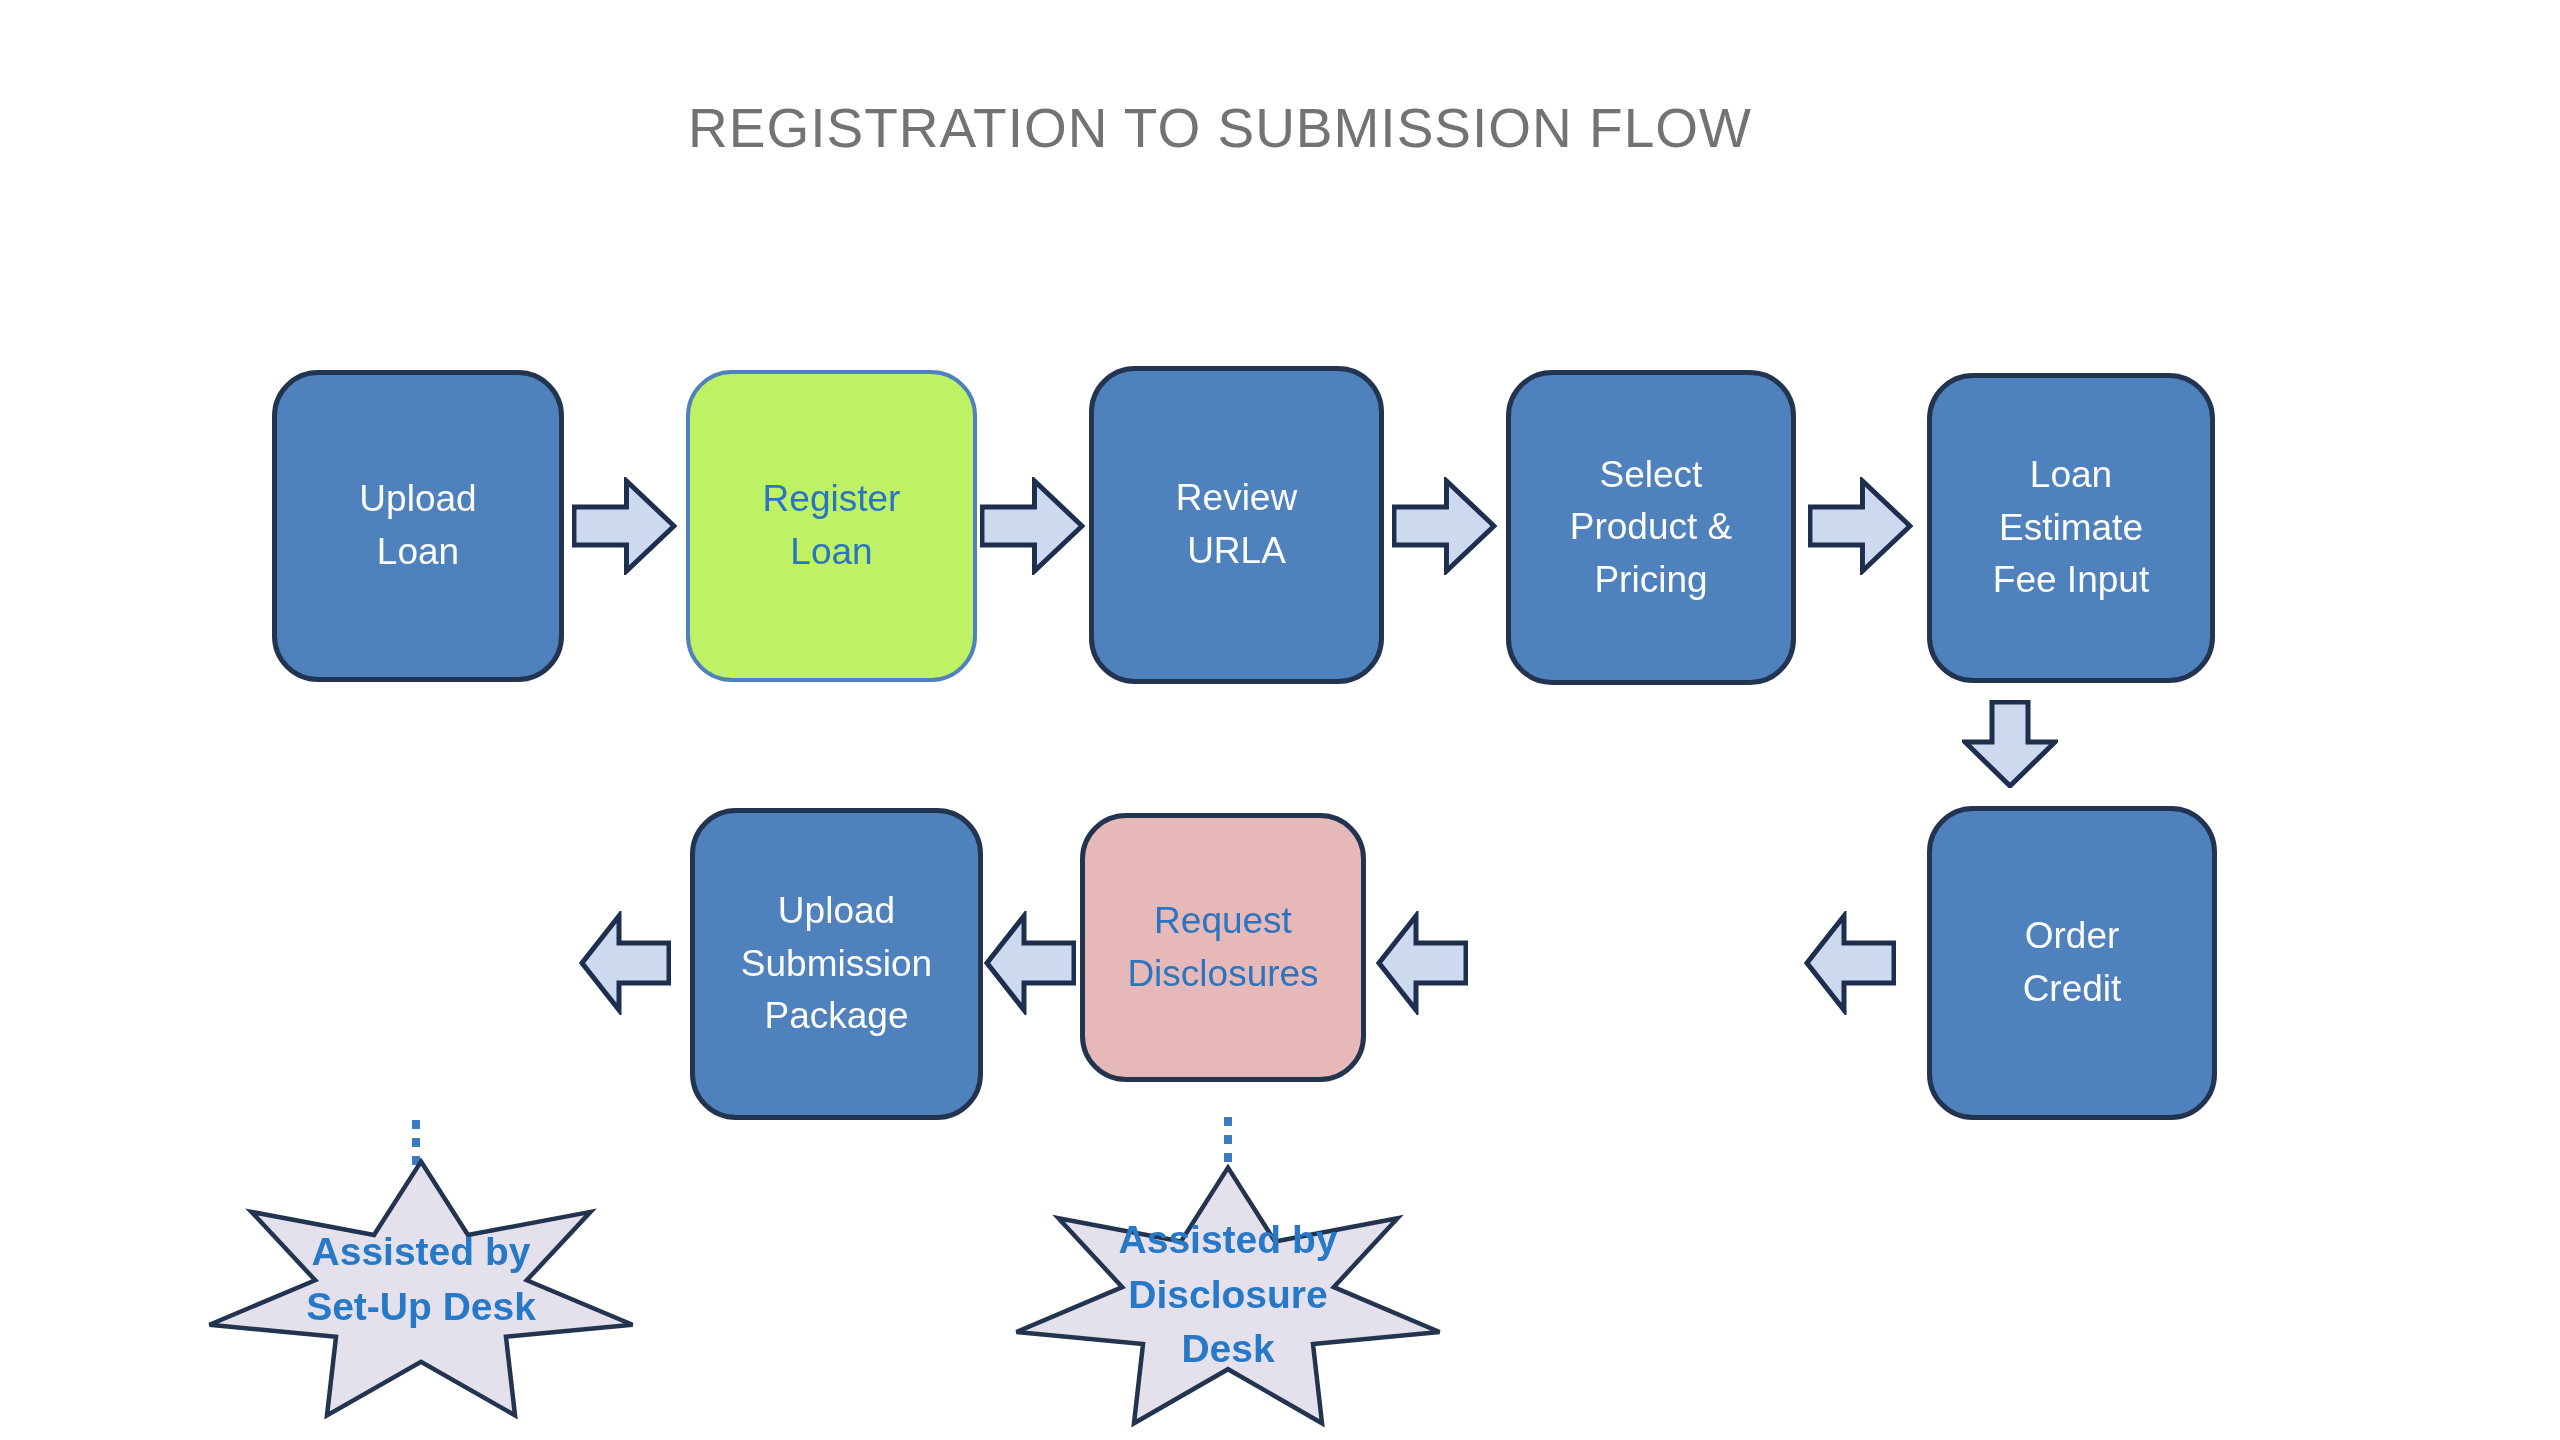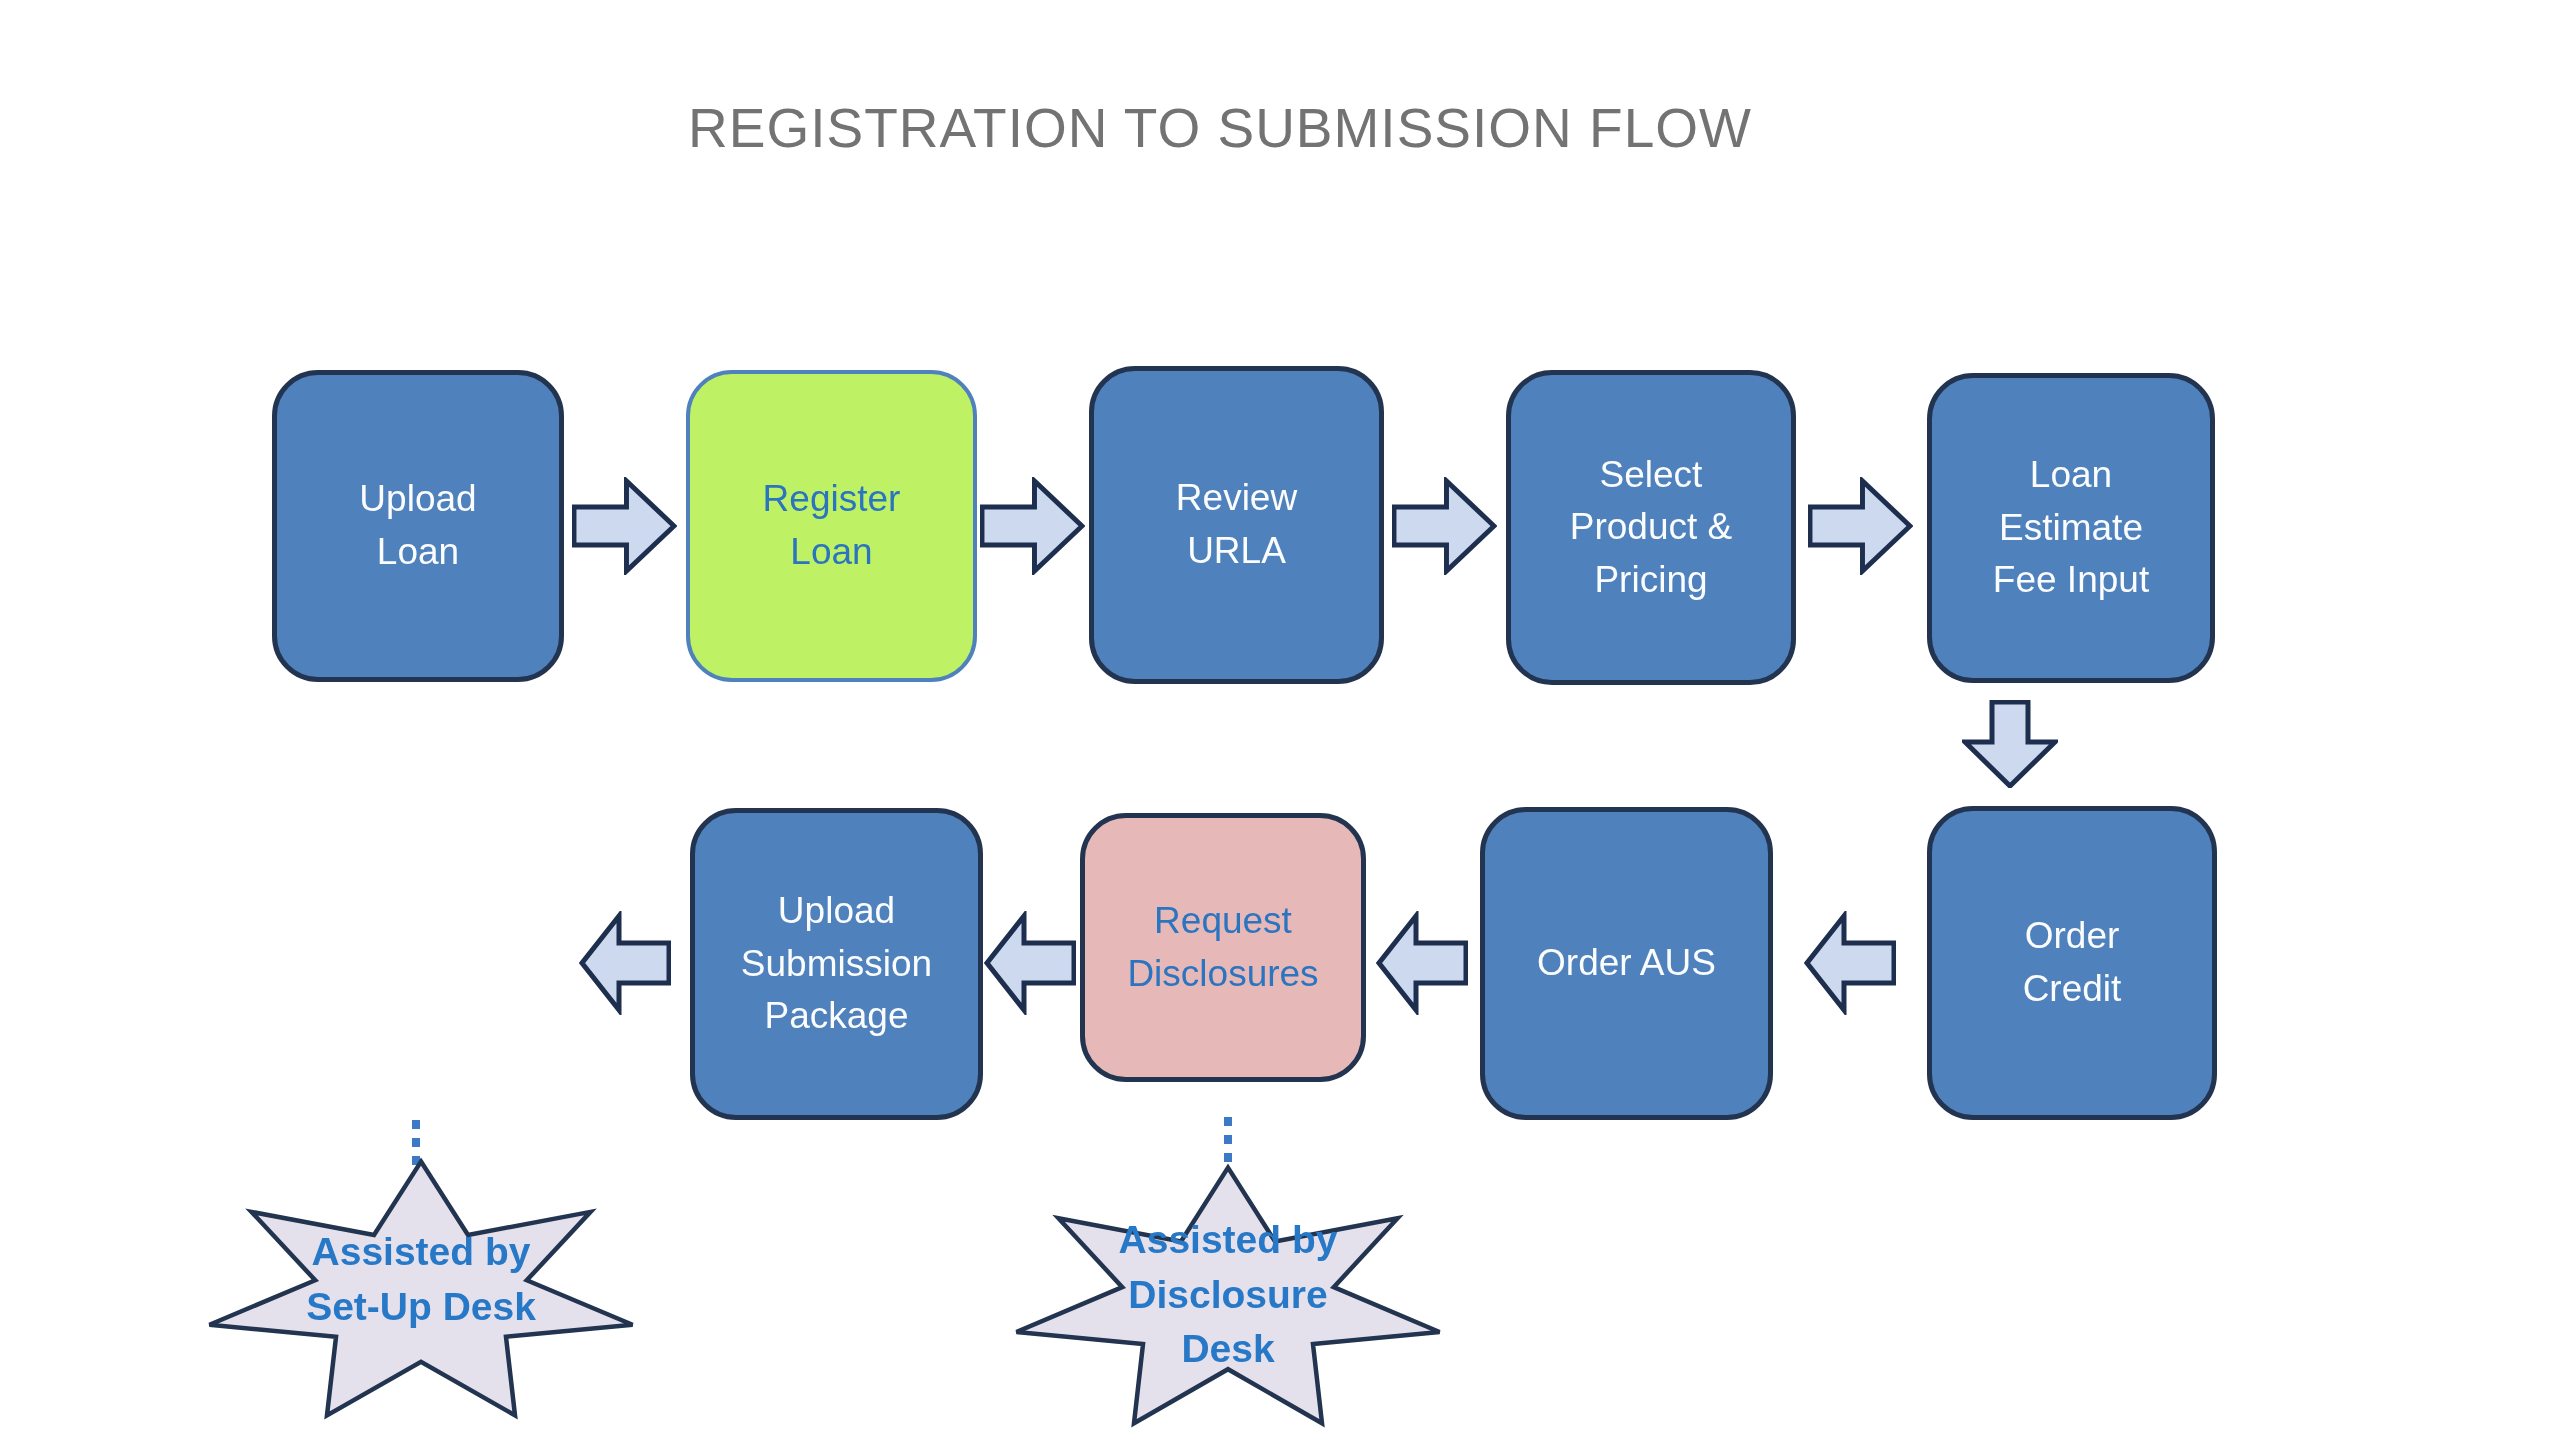--- a/index.html
+++ b/index.html
@@ -80,21 +80,20 @@
   </div>
 
   <div class="arrow" style="left:1962px; top:700px; width:96px; height:88px;">
     <svg viewBox="0 0 96 88" preserveAspectRatio="none">
         <polygon points="30,2 66,2 66,42 93,42 48,86 3,42 30,42" fill="#cdd9ee" stroke="#1d2e4e" stroke-width="5" stroke-linejoin="miter"></polygon>
       </svg>
   </div>
 
   <div class="node blue" style="left:1927px; top:806px; width:290px; height:314px;">Order
 Credit</div>
-  <div class="node blue" style="left:1480px; top:807px; width:293px; height:313px;">Order AUS</div>
   <div class="node pink" style="left:1080px; top:813px; width:286px; height:269px;">Request
 Disclosures</div>
   <div class="node blue" style="left:690px; top:808px; width:293px; height:312px;">Upload
 Submission
 Package</div>
 
   <div class="arrow" style="left:1804px; top:911px; width:92px; height:104px;">
     <svg viewBox="0 0 92 104" preserveAspectRatio="none">
         <polygon points="90,32 40,32 40,5 3,52 40,99 40,72 90,72" fill="#cdd9ee" stroke="#1d2e4e" stroke-width="5" stroke-linejoin="miter"></polygon>
       </svg>

